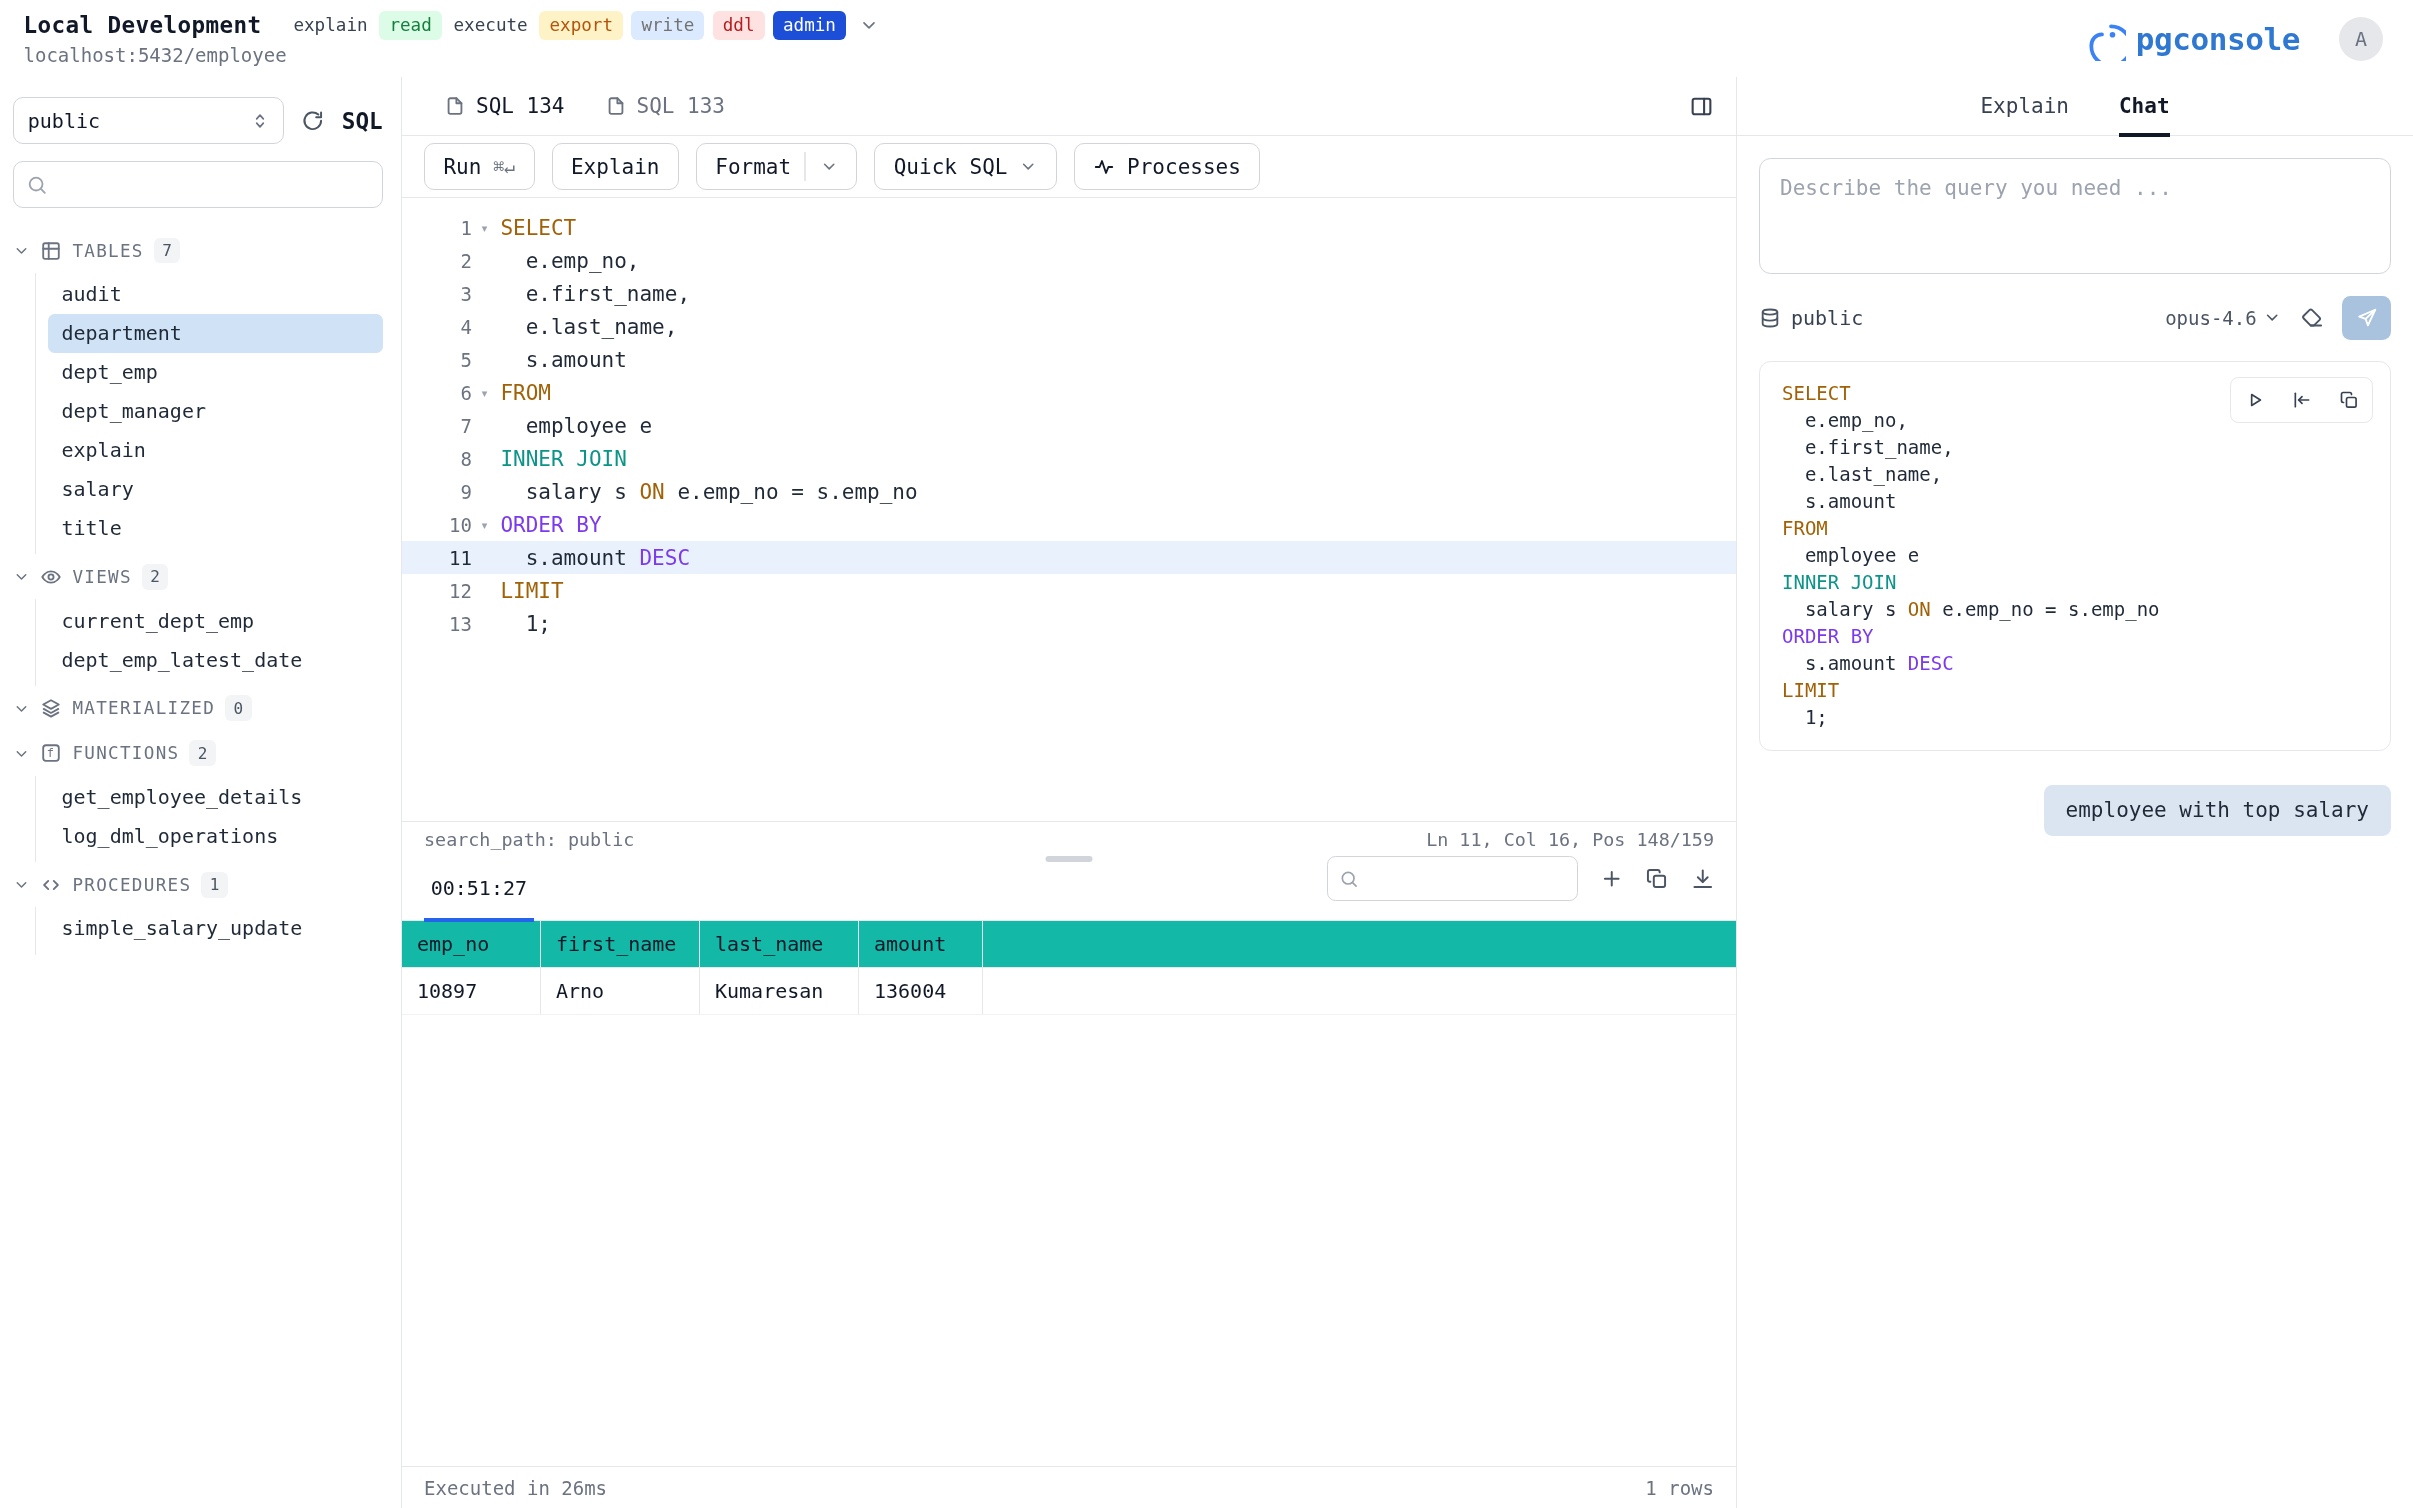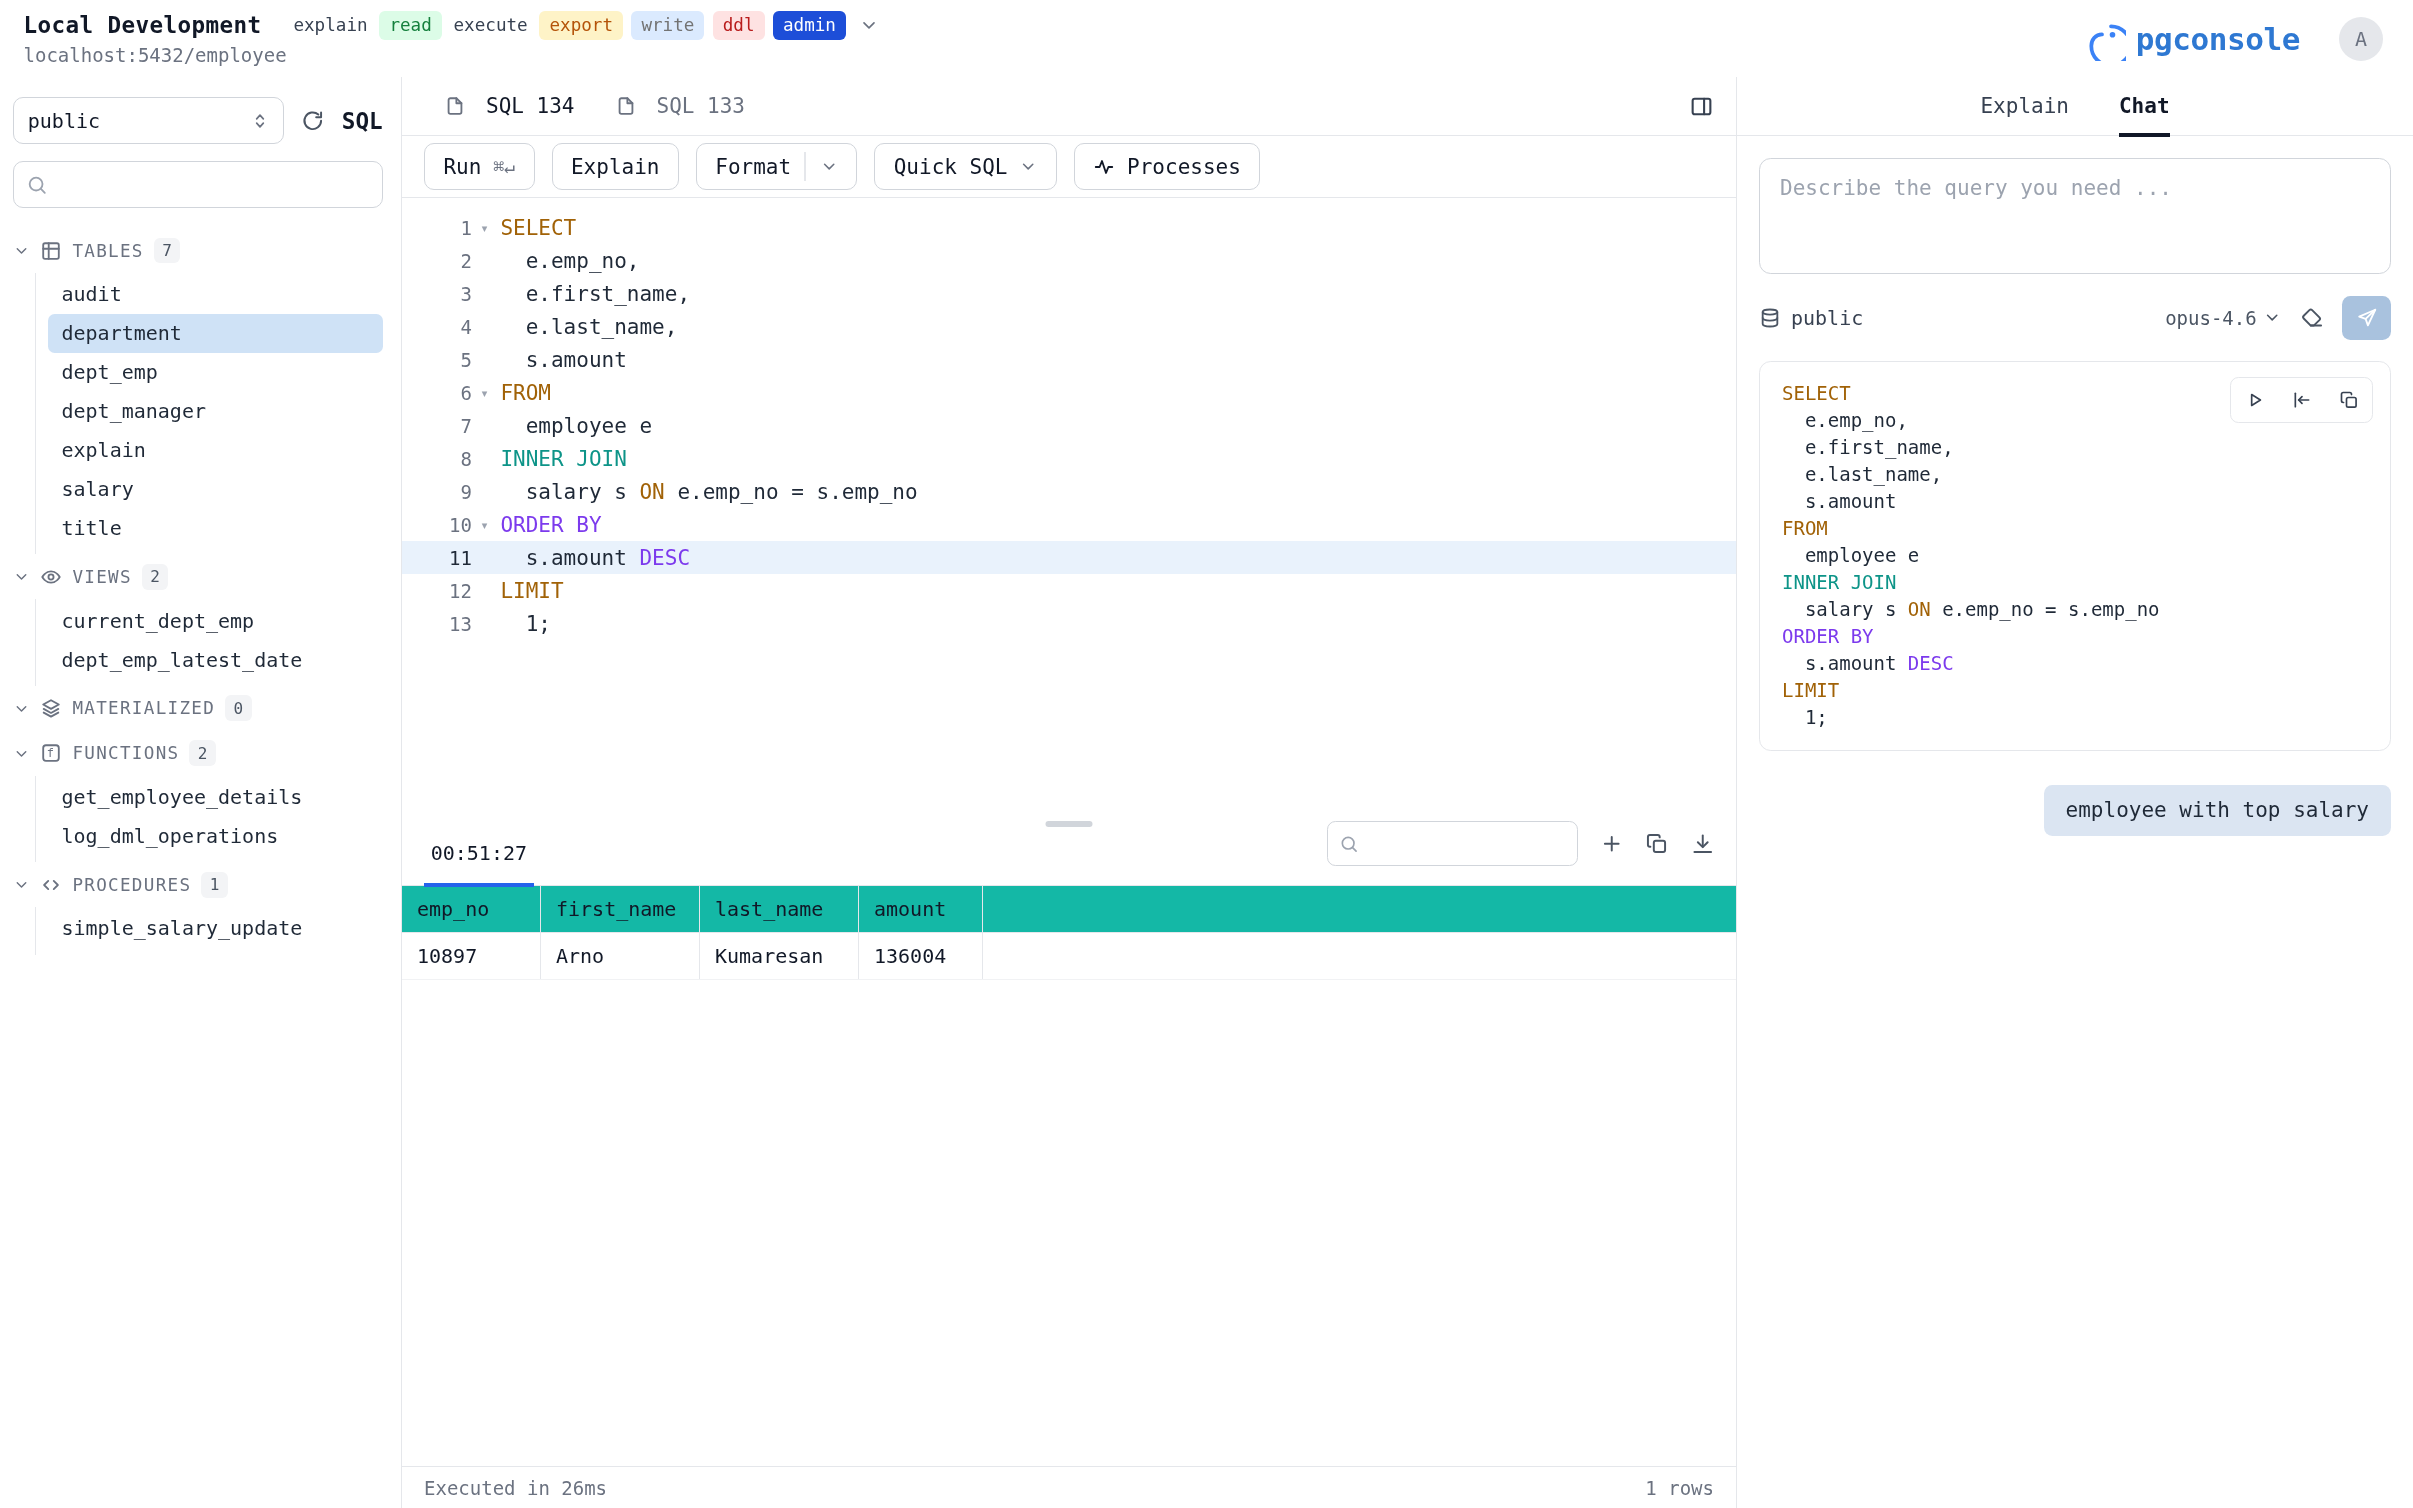--- a/index.html
+++ b/index.html
@@ -60,21 +60,21 @@
   .count-badge { background:#f3f4f6; border-radius:5.9px; padding:3.4px 8.4px; font-size:16px; color:#4b5563; letter-spacing:0; }
   .item-list { margin-left:22px; border-left:1.7px solid #e5e7eb; padding:1.7px 0 6.7px 11.7px; }
   .tree-item { height:39px; display:flex; align-items:center; padding:0 13.4px; border-radius:6.7px;
     font-size:20px; color:#1f2937; cursor:pointer; white-space:nowrap; }
   .tree-item.selected { background:#cfe2f6; }
 
   
   .workspace { flex:1; min-width:0; display:flex; flex-direction:column; }
   .tabbar { height:59px; flex:none; border-bottom:1.7px solid #e5e7eb; display:flex; align-items:center; padding:0 22px; }
   .tabs { display:flex; align-items:center; height:100%; }
-  .tab { display:flex; align-items:center; gap:20px; font-size:21px; padding:0 20px; height:100%; cursor:pointer; }
+  .tab { display:flex; align-items:center; gap:10px; font-size:21px; padding:0 20px; height:100%; cursor:pointer; }
   .tab .ic { color:#6b7280; }
   .tab.inactive { color:#6b7280; }
   .panel-toggle { margin-left:auto; color:#374151; }
 
   .toolbar { height:62px; flex:none; border-bottom:1.7px solid #e5e7eb; display:flex; align-items:center; gap:17px; padding:0 22px; }
   .btn { height:47px; border:1.7px solid #d1d5db; border-radius:10px; background:#fff;
     display:flex; align-items:center; gap:11.7px; padding:0 18.4px; font-size:21px; color:#111827; }
   .btn .shortcut { color:#6b7280; font-size:18.4px; }
   .btn .chev { color:#6b7280; }
   .btn-sep { width:1.7px; height:28.5px; background:#e5e7eb; margin:0 1.7px; }
@@ -388,20 +388,24 @@
           <div class="code-line"><span class="gutter">6</span><span class="fold">▾</span><span class="code-text"><span class="tk-kw">FROM</span></span></div>
           <div class="code-line"><span class="gutter">7</span><span class="fold"></span><span class="code-text"><span class="tk-id">  employee e</span></span></div>
           <div class="code-line"><span class="gutter">8</span><span class="fold"></span><span class="code-text"><span class="tk-join">INNER JOIN</span></span></div>
           <div class="code-line"><span class="gutter">9</span><span class="fold"></span><span class="code-text"><span class="tk-id">  salary s </span><span class="tk-kw">ON</span><span class="tk-id"> e.emp_no = s.emp_no</span></span></div>
           <div class="code-line"><span class="gutter">10</span><span class="fold">▾</span><span class="code-text"><span class="tk-ord">ORDER BY</span></span></div>
           <div class="code-line active"><span class="gutter">11</span><span class="fold"></span><span class="code-text"><span class="tk-id">  s.amount </span><span class="tk-ord">DESC</span></span></div>
           <div class="code-line"><span class="gutter">12</span><span class="fold"></span><span class="code-text"><span class="tk-kw">LIMIT</span></span></div>
           <div class="code-line"><span class="gutter">13</span><span class="fold"></span><span class="code-text"><span class="tk-id">  1;</span></span></div>
         </div>
 
+      <div class="editor-status">
+        <span>search_path: public</span>
+        <span>Ln 11, Col 16, Pos 148/159</span>
+      </div>
 
       <div class="results-bar">
         <div class="grip"></div>
         <div class="timer-tab">
           <span>00:51:27</span>
         </div>
         <div class="results-controls">
           <div class="results-search">
             <span class="ic ic24">
                 <svg viewBox="0 0 24 24" fill="none" stroke="currentColor" stroke-width="2" stroke-linecap="round" stroke-linejoin="round">

